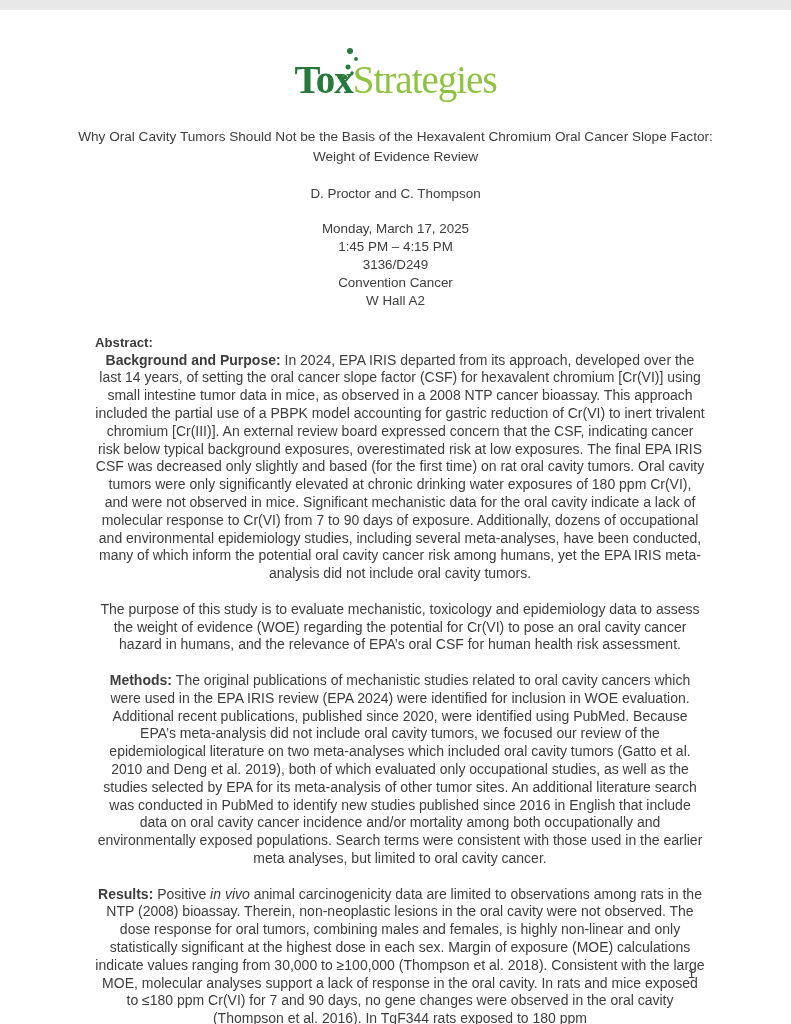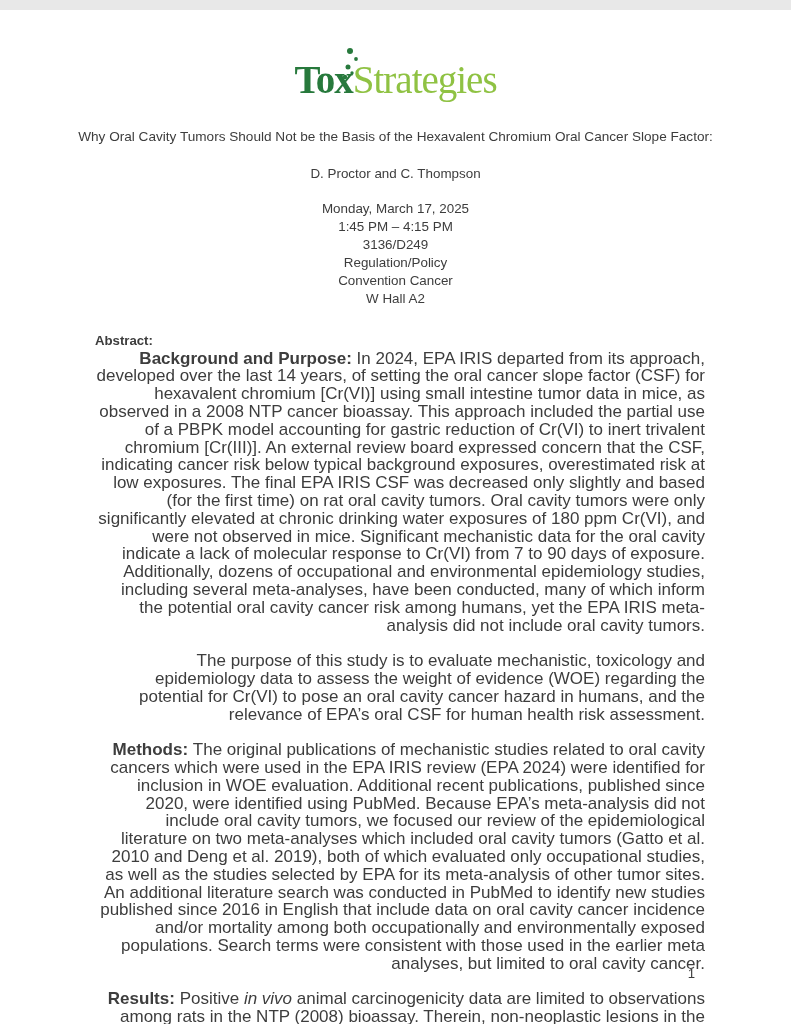--- a/index.html
+++ b/index.html
@@ -36,21 +36,21 @@
   }
   
   .title { margin: 24px auto 0; width: 700px; text-align: center;
            font-weight: 400; font-size: 13.6px; line-height: 20px; }
   .authors { margin-top: 18px; text-align: center; font-size: 13.4px; line-height: 18px; }
   .session { margin-top: 17px; text-align: center; font-weight: 400;
              font-size: 13.4px; line-height: 18px; }
   
   .content { padding: 24px 86px 0 95px; }
   .abstract-heading { font-weight: 700; font-size: 13.2px; line-height: 17.8px; }
-  .para { font-size: 17px; line-height: 17.8px; margin-top: 0; text-align: right; }
+  .para { font-size: 14px; line-height: 17.8px; margin-top: 0; text-align: center; }
   .para + .para { margin-top: 17.8px; }
   .para b { font-weight: 700; }
   .para i { font-style: italic; }
   
   .page-number {
     position: absolute;
     top: 956px;
     right: 96px;
     font-size: 13.2px;
     color: #3d3d3d;
@@ -69,29 +69,29 @@
         <circle cx="12" cy="27" r="1.7" fill="#27793c"></circle>
         <circle cx="8" cy="21" r="2.5" fill="#27793c"></circle>
         <circle cx="16" cy="13" r="1.9" fill="#27793c"></circle>
         <circle cx="10" cy="5" r="3.0" fill="#27793c"></circle>
       </svg>
     </div>
   </div>
 
   <div class="title">
     <div>Why Oral Cavity Tumors Should Not be the Basis of the Hexavalent Chromium Oral Cancer Slope Factor:</div>
+    <div>Weight of Evidence Review</div>
   </div>
 
   <div class="authors">D. Proctor and C. Thompson</div>
 
   <div class="session">
     <div>Monday, March 17, 2025</div>
     <div>1:45 PM – 4:15 PM</div>
     <div>3136/D249</div>
-    <div>Regulation/Policy</div>
     <div>Convention Cancer</div>
     <div>W Hall A2</div>
   </div>
 
   <div class="content">
     <div class="abstract-heading">Abstract:</div>
 
     <p class="para"><b>Background and Purpose: </b><span>In 2024, EPA IRIS departed from its approach, developed over the last 14 years, of setting the oral cancer slope factor (CSF) for hexavalent chromium [Cr(VI)] using small intestine tumor data in mice, as observed in a 2008 NTP cancer bioassay. This approach included the partial use of a PBPK model accounting for gastric reduction of Cr(VI) to inert trivalent chromium [Cr(III)]. An external review board expressed concern that the CSF, indicating cancer risk below typical background exposures, overestimated risk at low exposures. The final EPA IRIS CSF was decreased only slightly and based (for the first time) on rat oral cavity tumors. Oral cavity tumors were only significantly elevated at chronic drinking water exposures of 180 ppm Cr(VI), and were not observed in mice. Significant mechanistic data for the oral cavity indicate a lack of molecular response to Cr(VI) from 7 to 90 days of exposure. Additionally, dozens of occupational and environmental epidemiology studies, including several meta-analyses, have been conducted, many of which inform the potential oral cavity cancer risk among humans, yet the EPA IRIS meta-analysis did not include oral cavity tumors.</span></p>
 
     <p class="para"><span>The purpose of this study is to evaluate mechanistic, toxicology and epidemiology data to assess the weight of evidence (WOE) regarding the potential for Cr(VI) to pose an oral cavity cancer hazard in humans, and the relevance of EPA’s oral CSF for human health risk assessment.</span></p>

